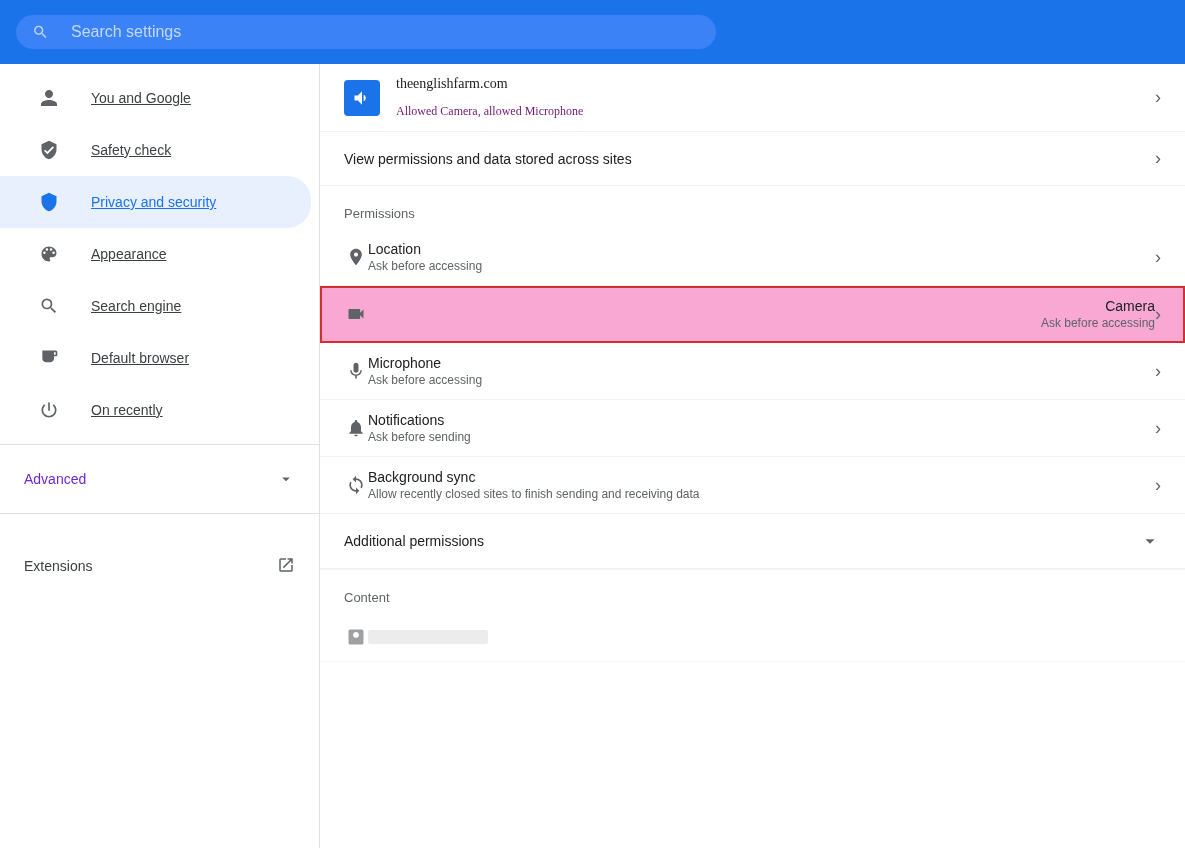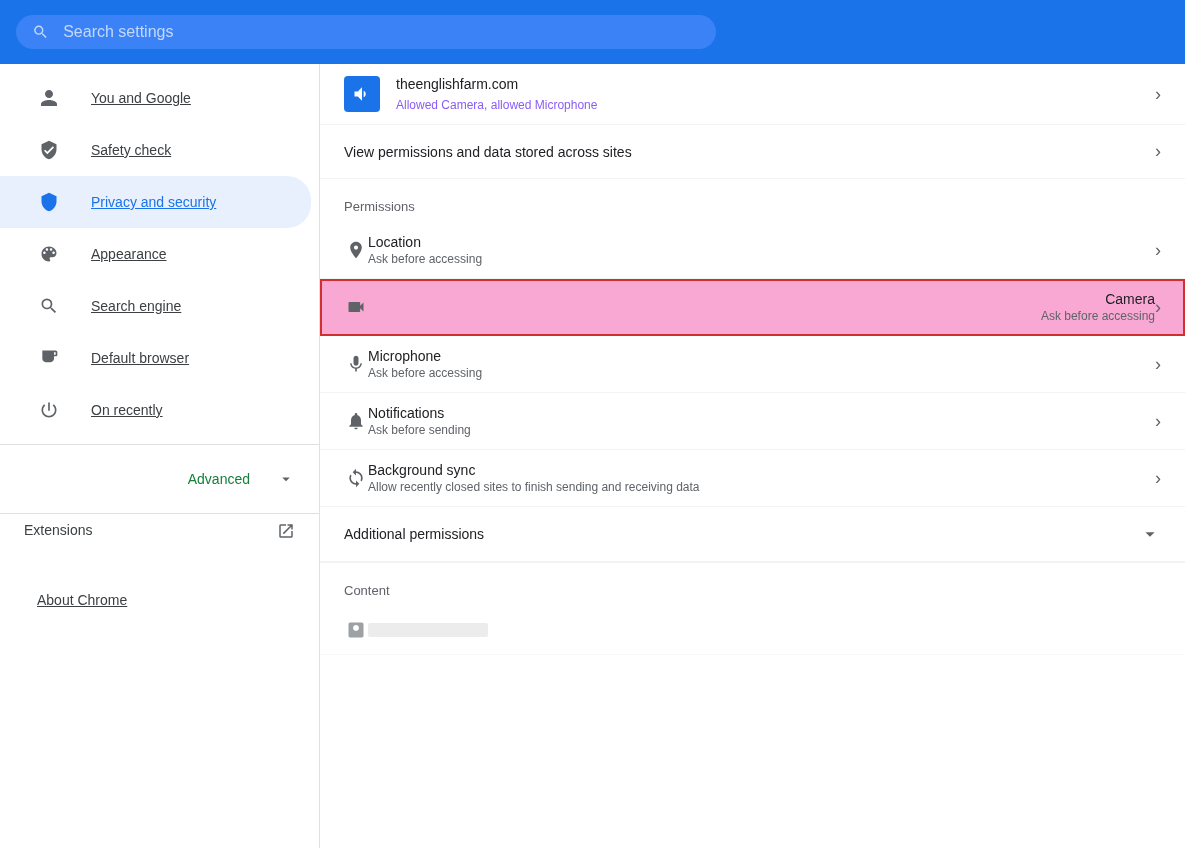--- a/index.html
+++ b/index.html
@@ -14,21 +14,21 @@
       padding: 0 16px;
       flex-shrink: 0;
     }
     .search-bar {
       display: flex;
       align-items: center;
       background: #3b82f6;
       border-radius: 24px;
       padding: 8px 16px;
       width: 700px;
-      gap: 14px;
+      gap: 22px;
     }
     .search-bar input {
       background: transparent;
       border: none;
       outline: none;
       color: #e8f0fe;
       font-size: 16px;
       width: 100%;
     }
     .search-bar input::placeholder { color: #c5d8fb; }
@@ -70,23 +70,22 @@
 
     .sidebar-divider { height: 1px; background: #e0e0e0; margin: 8px 0; }
 
     .sidebar-expandable {
       display: flex;
       align-items: center;
       padding: 0 24px;
       height: 52px;
       cursor: pointer;
       gap: 27px;
-      color: #15803d;
+      color: #6d28d9;
       font-size: 14px;
-      text-align: right;
     }
     .sidebar-expandable .label { flex: 1; font-size: 14px; }
 
     
     .main {
       flex: 1;
       overflow-y: auto;
       padding: 0;
     }
 
@@ -103,23 +102,23 @@
       width: 36px;
       height: 36px;
       background: #1a73e8;
       border-radius: 4px;
       display: flex;
       align-items: center;
       justify-content: center;
       flex-shrink: 0;
     }
     .site-icon svg { fill: #fff; width: 20px; height: 20px; }
-    .site-info { flex: 1; }
+    .site-info { flex: 1; font-family: Liberation Serif, serif; }
     .site-name { font-size: 14px; color: #202124; }
-    .site-sub { font-size: 12px; color: #8b5cf6; margin-top: 6px; }
+    .site-sub { font-size: 12px; color: #701a75; margin-top: 12px; }
     .chevron-right { color: #5f6368; font-size: 18px; }
 
     
     .view-permissions {
       display: flex;
       align-items: center;
       padding: 16px 24px;
       border-bottom: 1px solid #f1f3f4;
       cursor: pointer;
     }
@@ -169,21 +168,21 @@
       padding: 20px 14px 8px 24px;
       font-size: 13px;
       color: #5f6368;
       font-weight: 500;
       border-top: 1px solid #f1f3f4;
     }
 
     
     .extensions-item {
       display: flex;
-      align-items: flex-start;
+      align-items: flex-end;
       padding: 0 24px;
       height: 52px;
       cursor: pointer;
       gap: 16px;
       color: #3c4043;
       font-size: 14px;
     }
     .extensions-item .label { flex: 1; font-size: 14px; }
   </style>
 </head>
@@ -277,23 +276,20 @@
 
     <div class="sidebar-divider"></div>
 
     <div class="extensions-item">
       <span class="label">Extensions</span>
       <svg width="18" height="18" viewBox="0 0 24 24" fill="#5f6368">
           <path d="M19 19H5V5h7V3H5a2 2 0 0 0-2 2v14a2 2 0 0 0 2 2h14c1.1 0 2-.9 2-2v-7h-2v7zM14 3v2h3.59l-9.83 9.83 1.41 1.41L19 6.41V10h2V3h-7z"></path>
         </svg>
     </div>
 
-    <div class="sidebar-item">
-      <span class="label">About Chrome</span>
-    </div>
 
   </div>
 
   <div class="main">
 
     <div class="site-item">
       <div class="site-icon">
         <svg viewBox="0 0 24 24" fill="#fff">
             <path d="M3 9v6h4l5 5V4L7 9H3zm13.5 3c0-1.77-1.02-3.29-2.5-4.03v8.05c1.48-.73 2.5-2.25 2.5-4.02z"></path>
           </svg>

